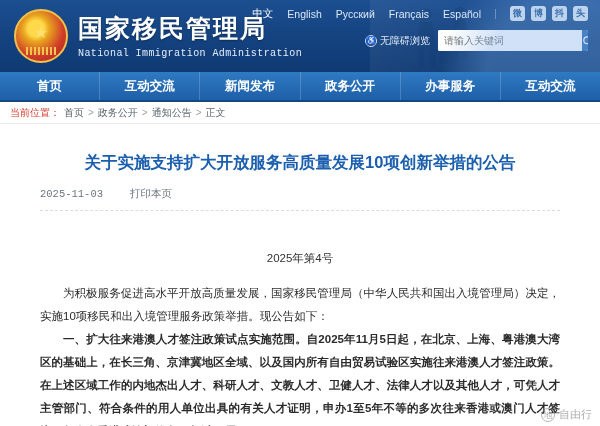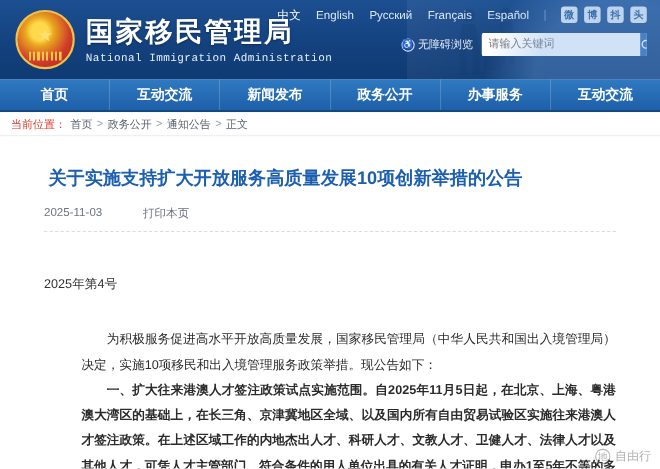--- a/index.html
+++ b/index.html
@@ -123,53 +123,55 @@
   .crumb .cur { color:#5b6570; }
 
   
   .article {
     position: relative;
     background: #fff;
     padding: 18px 40px 0 40px;
     height: 302px;
   }
   .art-title {
+    text-align: center;
     color: #1b5fae;
     font-size: 16.5px; font-weight: bold;
     font-family: "Liberation Sans", sans-serif;
     line-height: 1.5;
     padding: 8px 4px 12px;
   }
   .meta {
-    display: flex; 
+    display: flex; align-items: center;
     font-size: 10.5px; color: #6b7480;
     border-bottom: 1px dashed #d9dde2;
     padding-bottom: 9px;
+    font-family: Liberation Mono, monospace;
   }
   .meta .date { width: 90px; }
   .meta .source { flex: 1; text-align: center; }
   .meta .fontsize { margin-right: 16px; }
   .meta .print { margin-right: 0; }
   .meta .share { display: flex; align-items: center; gap: 4px; }
   .share-ico {
     width: 15px; height: 15px; border-radius: 50%;
     color: #fff; font-size: 8px; line-height: 15px; text-align: center;
     cursor: pointer;
   }
   .s-wechat { background: #4caf50; }
   .s-weibo  { background: #e6563a; }
   .s-qq     { background: #f0a31c; }
 
   .doc-no {
-    font-size: 11.5px; color: #333;
-    margin-top: 40px; margin-bottom: 32px;
+    text-align: center; font-size: 11.5px; color: #333;
+    margin-top: 40px; margin-bottom: 16px;
   }
   .para {
     font-size: 11.5px; color: #2b2b2b; line-height: 2;
-    text-indent: 2em; text-align: justify; margin-left: 34px;
+    text-indent: 2em; text-align: justify;
   }
   .para.b { font-weight: bold; }
 
   .watermark {
     position: absolute; right: 8px; bottom: 4px;
     display: flex; align-items: center; gap: 4px;
     font-size: 11px; color: rgba(110,110,110,.55);
   }
   .wm-dot {
     width: 14px; height: 14px; border-radius: 50%;

